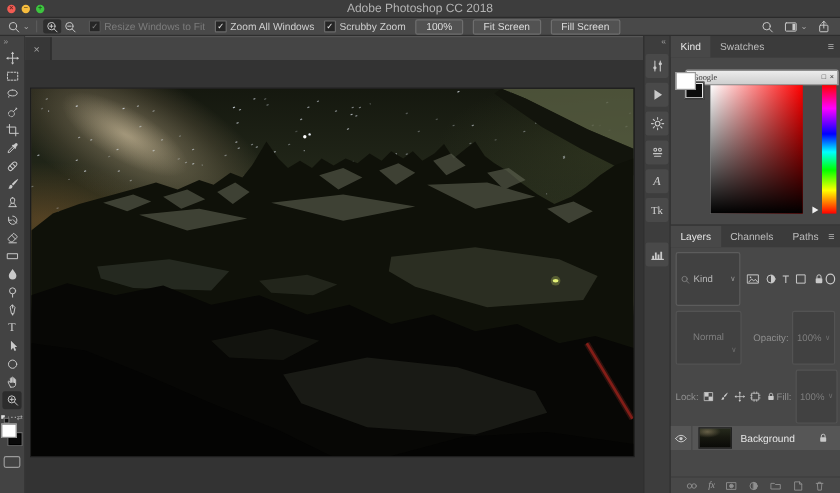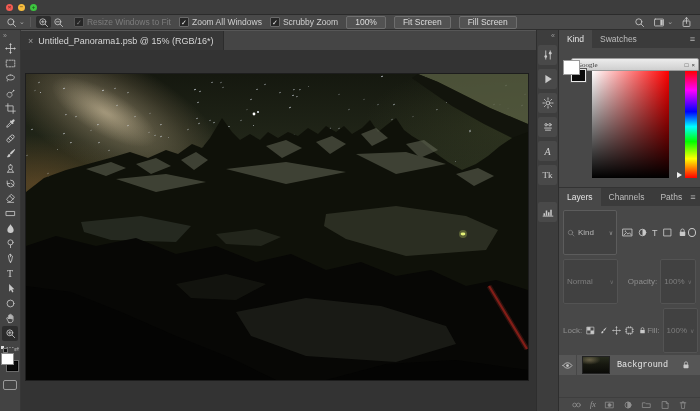--- a/index.html
+++ b/index.html
@@ -129,37 +129,38 @@
   .flt-icons{display:flex;align-items:center;gap:4px;margin-left:5px;}
   .flt-toggle{width:7px;height:7px;border:1px solid #c9c9c9;border-radius:50%;margin-left:auto;}
   .small-lbl{font-size:8px;color:#8f8f8f;}
   .lockicons{display:flex;align-items:center;gap:4px;margin-left:4px;}
   .layerrow{height:20px;background:#565656;display:flex;align-items:center;margin-top:2px;flex:none;}
   .eyecell{width:17px;display:flex;justify-content:center;border-right:1px solid #474747;align-self:stretch;
            align-items:center;}
   .thumb{width:26px;height:16px;margin-left:5px;border:1px solid #222;
          background:radial-gradient(16px 7px at 25% 18%, rgba(190,170,130,.45), transparent 70%),
                     linear-gradient(to bottom,#262a1c 0%,#171810 45%,#0a0a07 100%);}
-  .lname{font-size:8.5px;color:#e6e6e6;margin-left:7px;font-family:Liberation Mono, monospace;}
+  .lname{font-size:8.5px;color:#e6e6e6;margin-left:7px;}
   .llock{margin-left:auto;margin-right:9px;}
   .lfooter{height:13px;border-top:1px solid #3e3e3e;display:flex;align-items:center;justify-content:center;
            gap:8px;flex:none;margin-top:auto;}
   .fx{font-size:8px;font-style:italic;color:#9c9c9c;font-family:"Liberation Serif","DejaVu Serif",serif;}
 </style>
 </head>
 <body>
 
 <div class="app">
 
   <div class="titlebar">
     <div class="lights">
       <span class="light l-red">×</span>
       <span class="light l-yel">−</span>
       <span class="light l-grn">+</span>
     </div>
+    <span class="tb-title">Adobe Photoshop CC 2018</span>
   </div>
 
   <div class="optionsbar">
     <span class="ob-toolicon">
       <svg class="ic" width="11" height="11" viewBox="0 0 16 16">
         <circle cx="7" cy="7" r="4.4"></circle>
           <path d="M10.4 10.4L14 14"></path>
         </svg>
       <span class="chev">⌄</span>
     </span>
@@ -344,21 +345,20 @@
         <span class="fg"></span>
         <span class="bg"></span>
       </span>
       <span class="tb-bottom"></span>
     </div>
 
     <div class="docarea">
       <div class="tabbar">
         <div class="tab">
           <span class="x">×</span>
-          <span class="t">Untitled_Panorama1.psb @ 15% (RGB/16*)</span>
         </div>
       </div>
       <div class="canvas">
         <div class="photo">
           <div class="mway"></div>
           <div class="mway2"></div>
           <div class="stars" id="stars">
               <span class="star" style="left: 0.164354px; top: 80.6881px; width: 1.66331px; height: 1px; opacity: 0.341069;"></span>
               <span class="star" style="left: 98.1429px; top: 148.381px; width: 1.93045px; height: 1px; opacity: 0.179069;"></span>
               <span class="star" style="left: 53.5436px; top: 124.323px; width: 2.4px; height: 1.4px; opacity: 0.283783;"></span>
@@ -673,21 +673,21 @@
               </svg>
             <svg class="ic" width="11" height="11" viewBox="0 0 16 16">
               <rect class="f" x="4" y="7" width="8" height="6" rx="1"></rect>
                 <path d="M5.5 7V5.4a2.5 2.5 0 015 0V7"></path>
               </svg>
           </span>
           <span class="flt-toggle"></span>
         </div>
 
         <div class="lrow" style="margin-top:4px;">
-          <span class="ddl gray" style="width:70px;">
+          <span class="ddl gray" style="width:70px;flex-direction:column;">
             <span>Normal</span>
             <span class="v">∨</span>
           </span>
           <span class="small-lbl" style="margin-left:10px;">Opacity:</span>
           <span class="ddl gray" style="width:28px;margin-left:3px;">
             <span>100%</span>
             <span class="v">∨</span>
           </span>
         </div>
 

